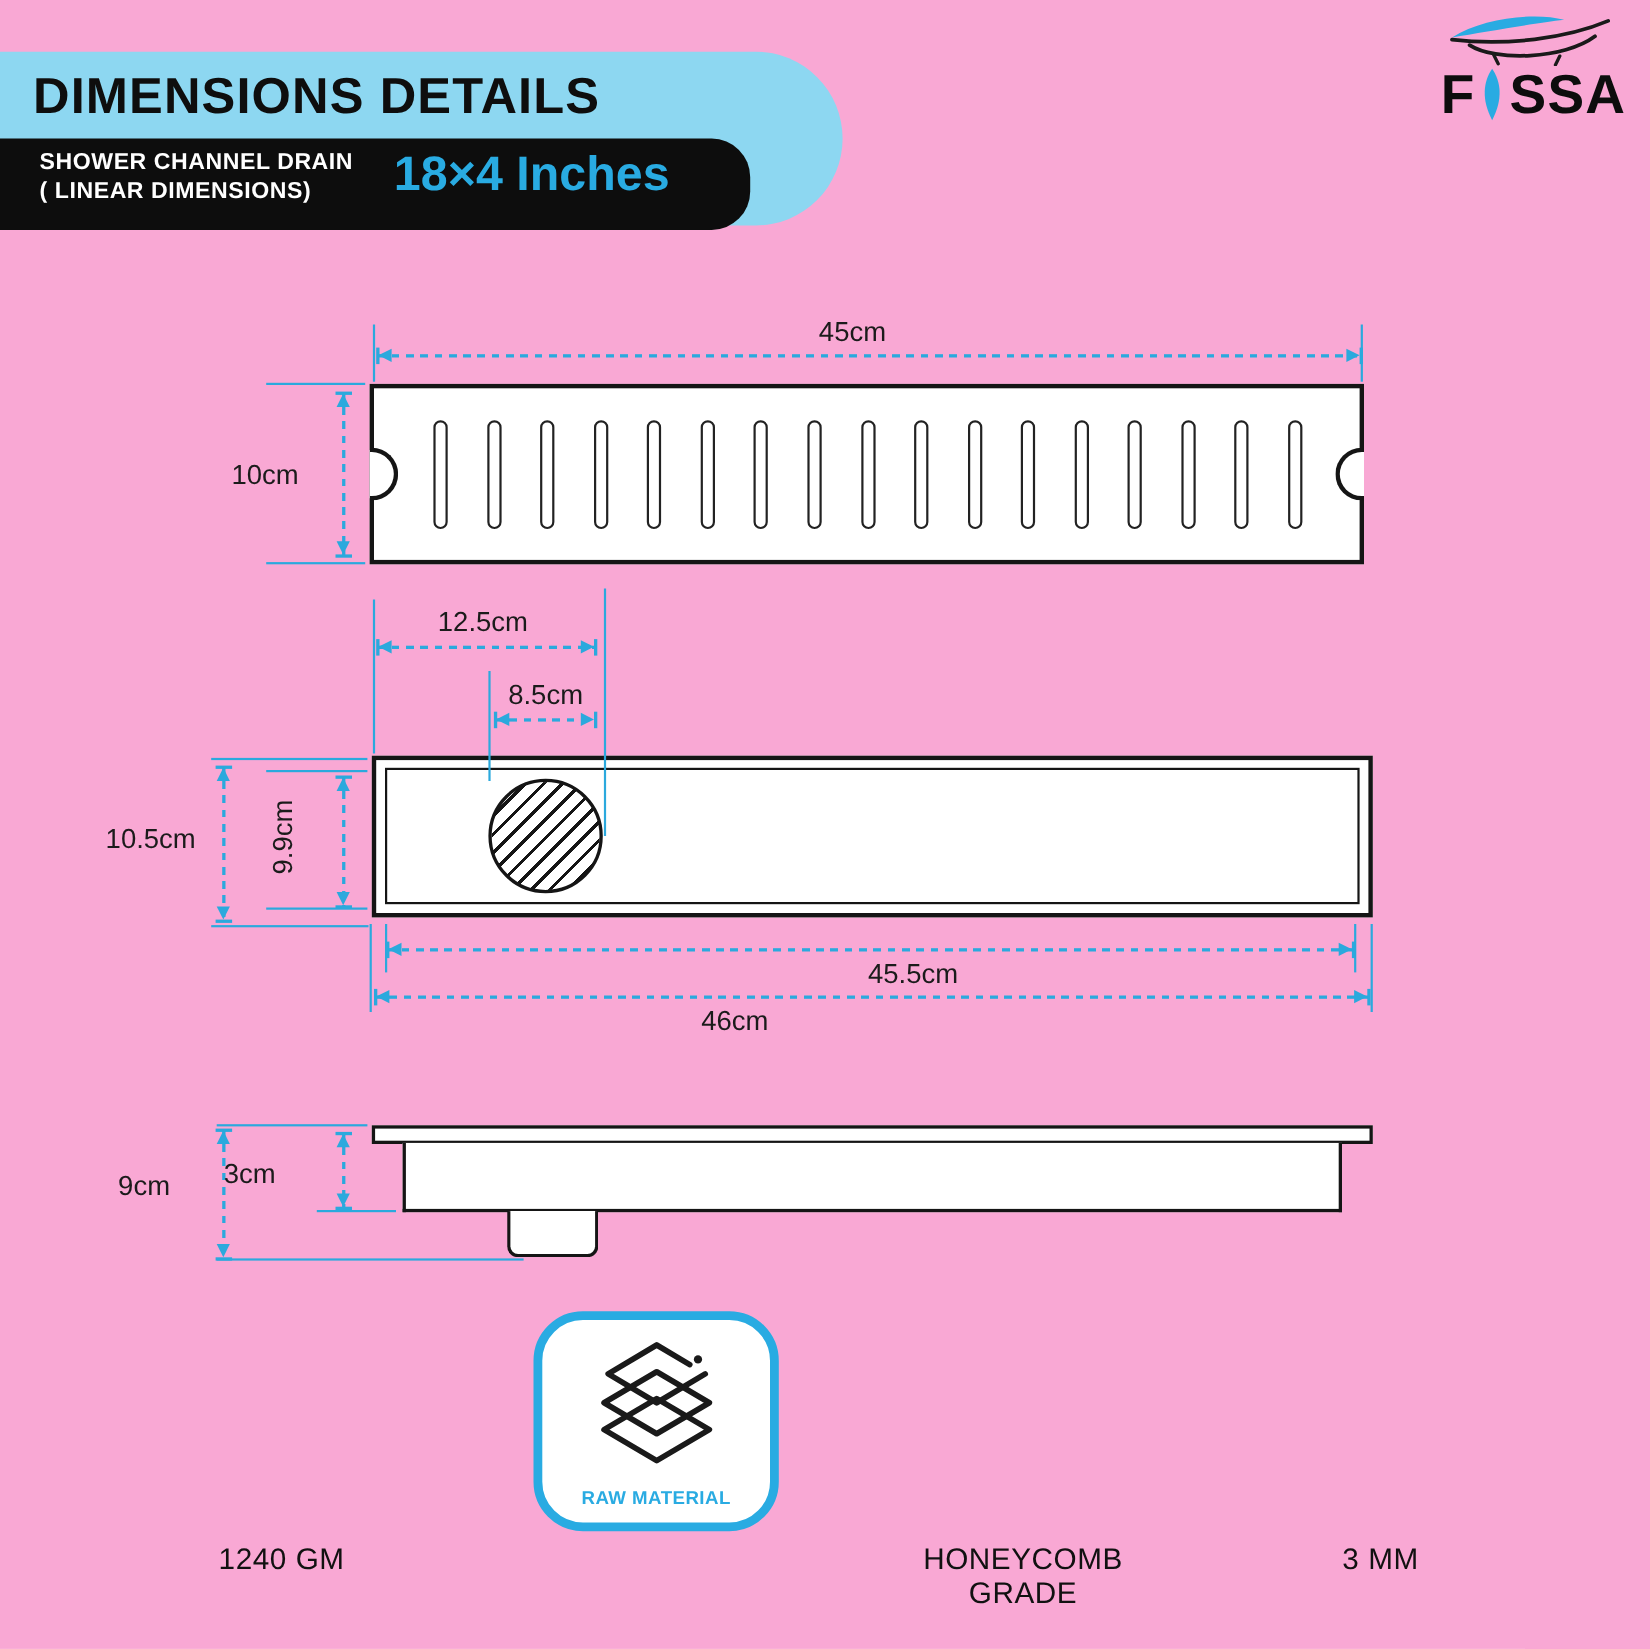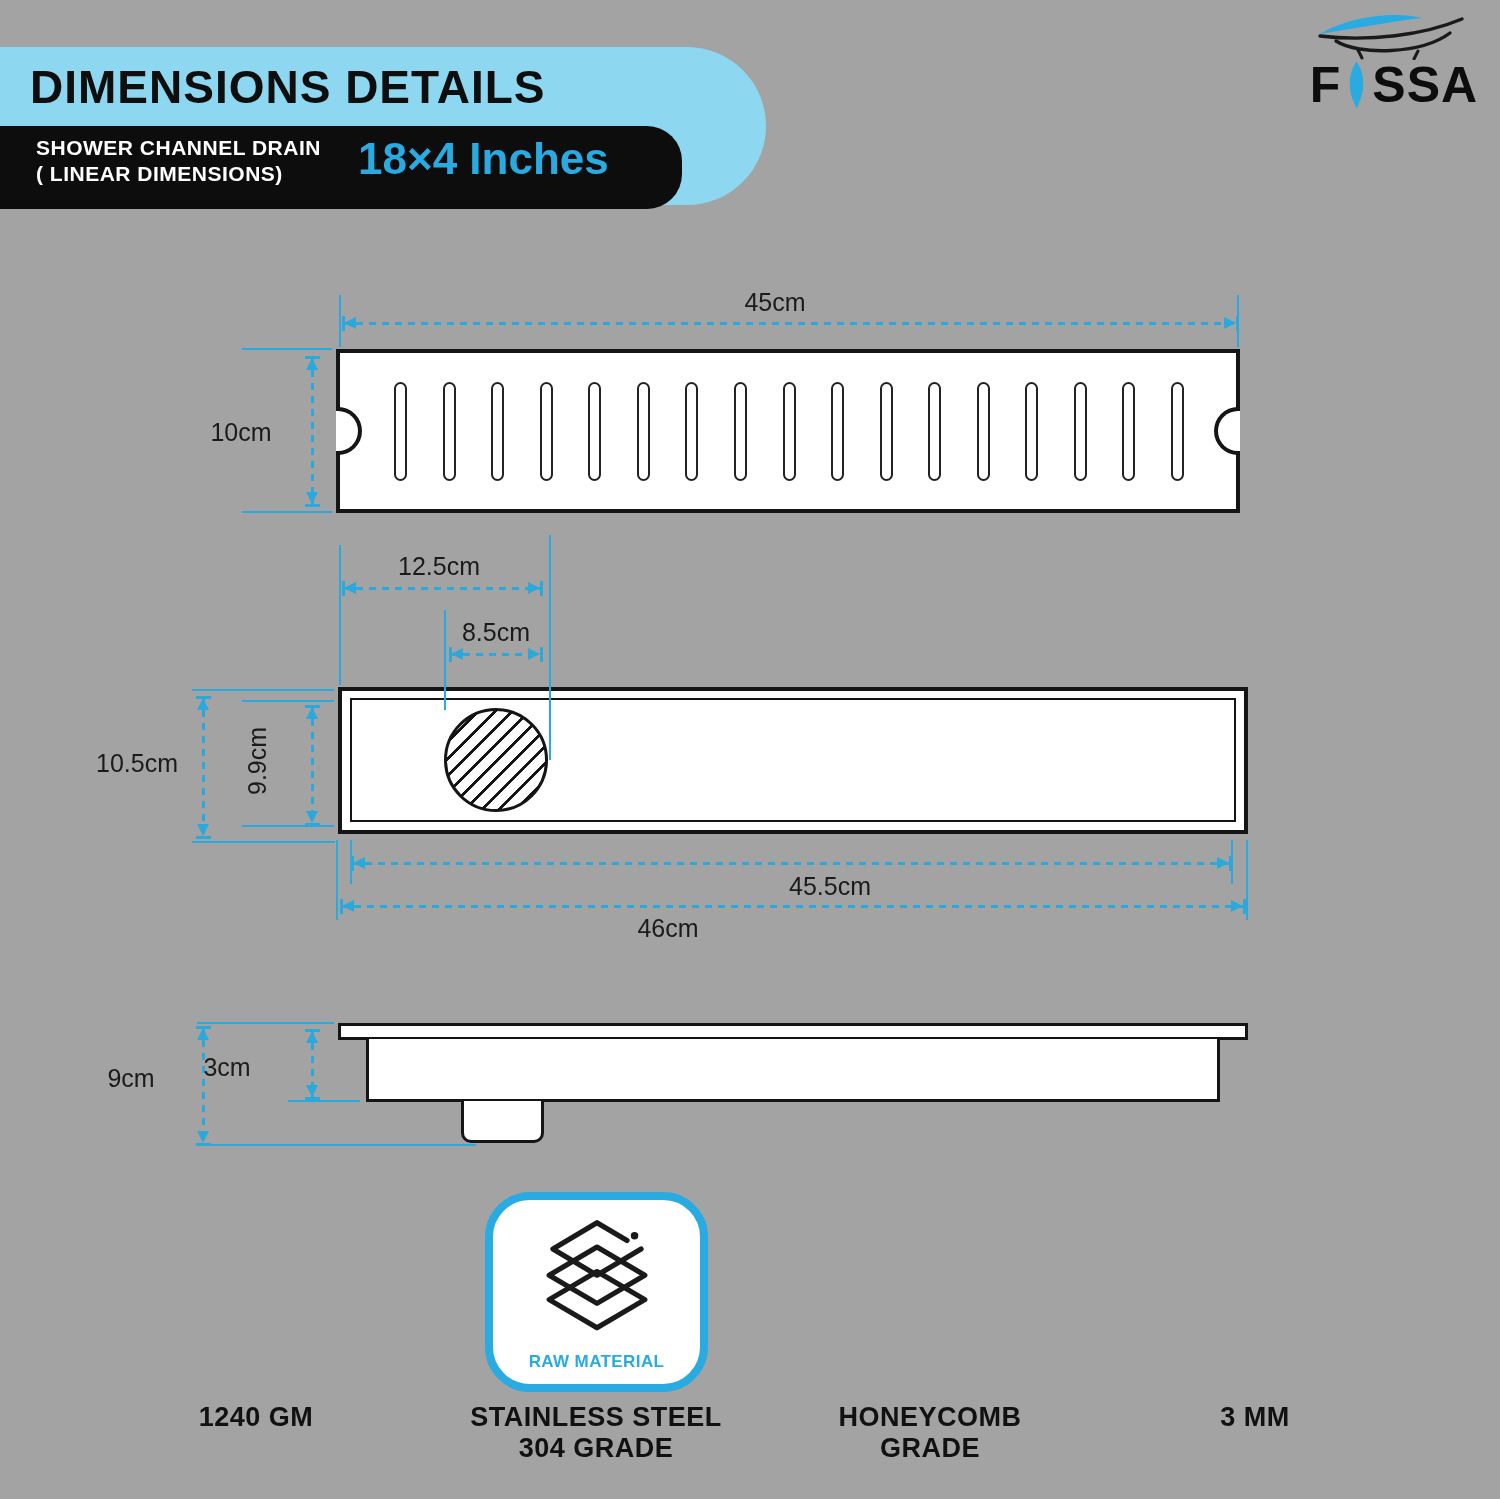--- a/index.html
+++ b/index.html
@@ -4,21 +4,21 @@
 <style>
   :root{
     --accent:#29ABE2;
     --line:#2BA9DD;
     --header-bg:#8DD7F1;
     --pill-bg:#0D0D0D;
     --ink:#151515;
   }
   *{margin:0;padding:0;box-sizing:border-box}
   body{background:#fff;font-family:"Liberation Sans",sans-serif;}
-  .canvas{position:relative;width:1500px;height:1499px;background:#a3a3a3;overflow:hidden}
+  .canvas{position:relative;width:1500px;height:1499px;background:#f9a8d4;overflow:hidden}
 
   
   .hdr-blue{position:absolute;left:0;top:47px;width:766px;height:158px;
     background:var(--header-bg);border-radius:0 79px 79px 0}
   .hdr-title{position:absolute;left:30px;top:60px;font-size:46px;font-weight:bold;
     color:#0e0e0e;letter-spacing:1px;white-space:nowrap}
   .hdr-pill{position:absolute;left:0;top:126px;width:682px;height:83px;
     background:var(--pill-bg);border-radius:0 35px 35px 0}
   .hdr-sub{position:absolute;left:36px;color:#fff;font-weight:bold;font-size:21px;
     letter-spacing:.5px;white-space:nowrap}
@@ -70,21 +70,21 @@
   .sv-body{position:absolute;left:366px;top:1039px;width:854px;height:63px;border:3px solid var(--ink);border-top:none;background:#fff}
   .sv-stub{position:absolute;left:461px;top:1101px;width:83px;height:42px;border:3px solid var(--ink);border-top:none;border-radius:0 0 10px 10px;background:#fff}
 
   
   .card{position:absolute;top:1192px;width:223px;height:200px;background:#fff;
     border:8px solid var(--accent);border-radius:45px;text-align:center}
   .card svg{margin-top:14px}
   .card-label{position:absolute;bottom:12px;left:0;width:100%;color:var(--accent);
     font-size:17px;font-weight:bold;letter-spacing:.4px}
   .card-value{position:absolute;top:1402px;width:280px;text-align:center;
-    font-size:27px;font-weight:bold;color:#111;line-height:31px;letter-spacing:.5px}
+    font-size:27px;font-weight:normal;color:#111;line-height:31px;letter-spacing:.5px}
 
   .icon-stroke{fill:none;stroke:#1a1a1a;stroke-linecap:round;stroke-linejoin:round}
 </style>
 </head>
 <body>
 
 <div class="canvas">
 
   <div class="hdr-blue"></div>
   <div class="hdr-title">DIMENSIONS DETAILS</div>
@@ -249,24 +249,20 @@
 
   <div class="card" style="left:485px">
     <svg width="122" height="130" viewBox="0 0 130 132">
       <path d="M65,58 L116,88 L65,118 L14,88 Z" fill="#fff" class="icon-stroke" stroke-width="5.5"></path>
       <path d="M65,32 L116,62 L65,92 L14,62 Z" fill="#fff" class="icon-stroke" stroke-width="5.5"></path>
       <path d="M97,25 L65,6 L18,34 L65,62 L112,34" fill="#fff" class="icon-stroke" stroke-width="5.5"></path>
       <circle cx="105" cy="20" r="4" fill="#1a1a1a"></circle>
     </svg>
     <div class="card-label">RAW MATERIAL</div>
   </div>
-  <div class="card-value" style="left:456px">
-    <div>STAINLESS STEEL</div>
-    <div>304 GRADE</div>
-  </div>
 
   <div class="card-value" style="left:790px">
     <div>HONEYCOMB</div>
     <div>GRADE</div>
   </div>
 
   <div class="card-value" style="left:1115px">
     <div>3 MM</div>
     <div></div>
   </div>

